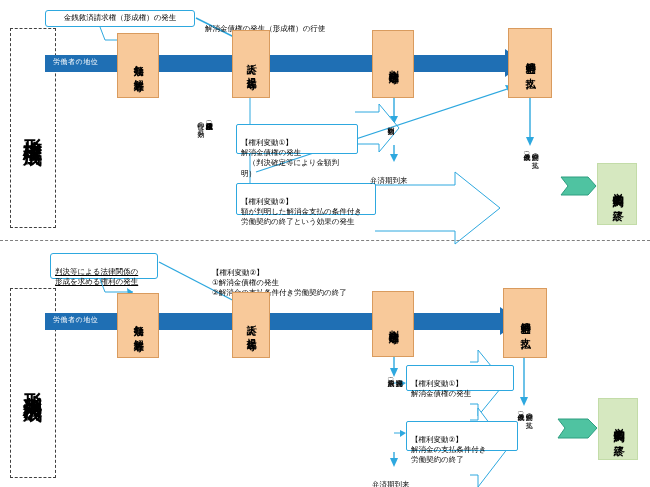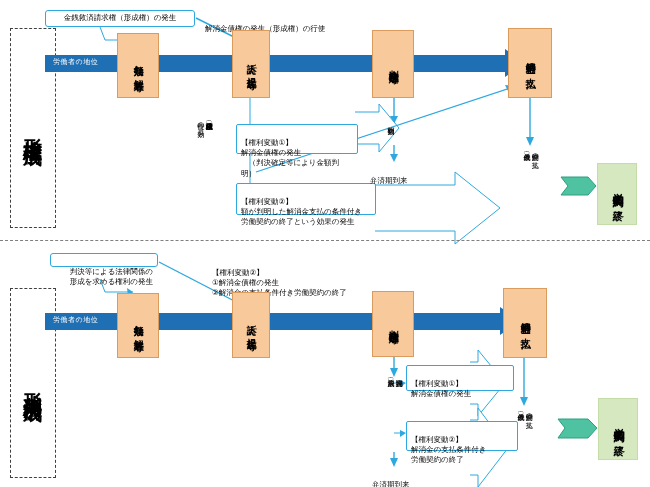--- a/index.html
+++ b/index.html
@@ -166,21 +166,21 @@
   <div class="abs gbox" style="left:597px;top:163px;width:40px;height:62px;">
     <span class="vtxt">労働契約の終了</span>
   </div>
 
   <div class="abs divider" style="left:0px;top:240px;width:650px;"></div>
 
   <div class="abs sec-label" style="left:10px;top:288px;width:46px;height:190px;">
     <span class="vtxt">形成判決構成</span>
   </div>
 
-  <div class="abs cbox" style="left:50px;top:253px;width:108px;height:14px;border-radius:3px;text-align:right;">
+  <div class="abs cbox" style="left:50px;top:253px;width:108px;height:26px;border-radius:3px;text-align:left;text-decoration:underline;">
     <span>判決等による法律関係の
 形成を求める権利の発生</span>
   </div>
 
   <svg width="650" height="487">
 
     <polyline points="100,279 105,292 133,292" fill="none" stroke="#2EA8DF" stroke-width="1"></polyline>
     <polygon points="133,292 127,288 128,296" fill="#2EA8DF"></polygon>
 
     <line x1="159" y1="262" x2="242" y2="305" stroke="#2EA8DF" stroke-width="1.4"></line>

